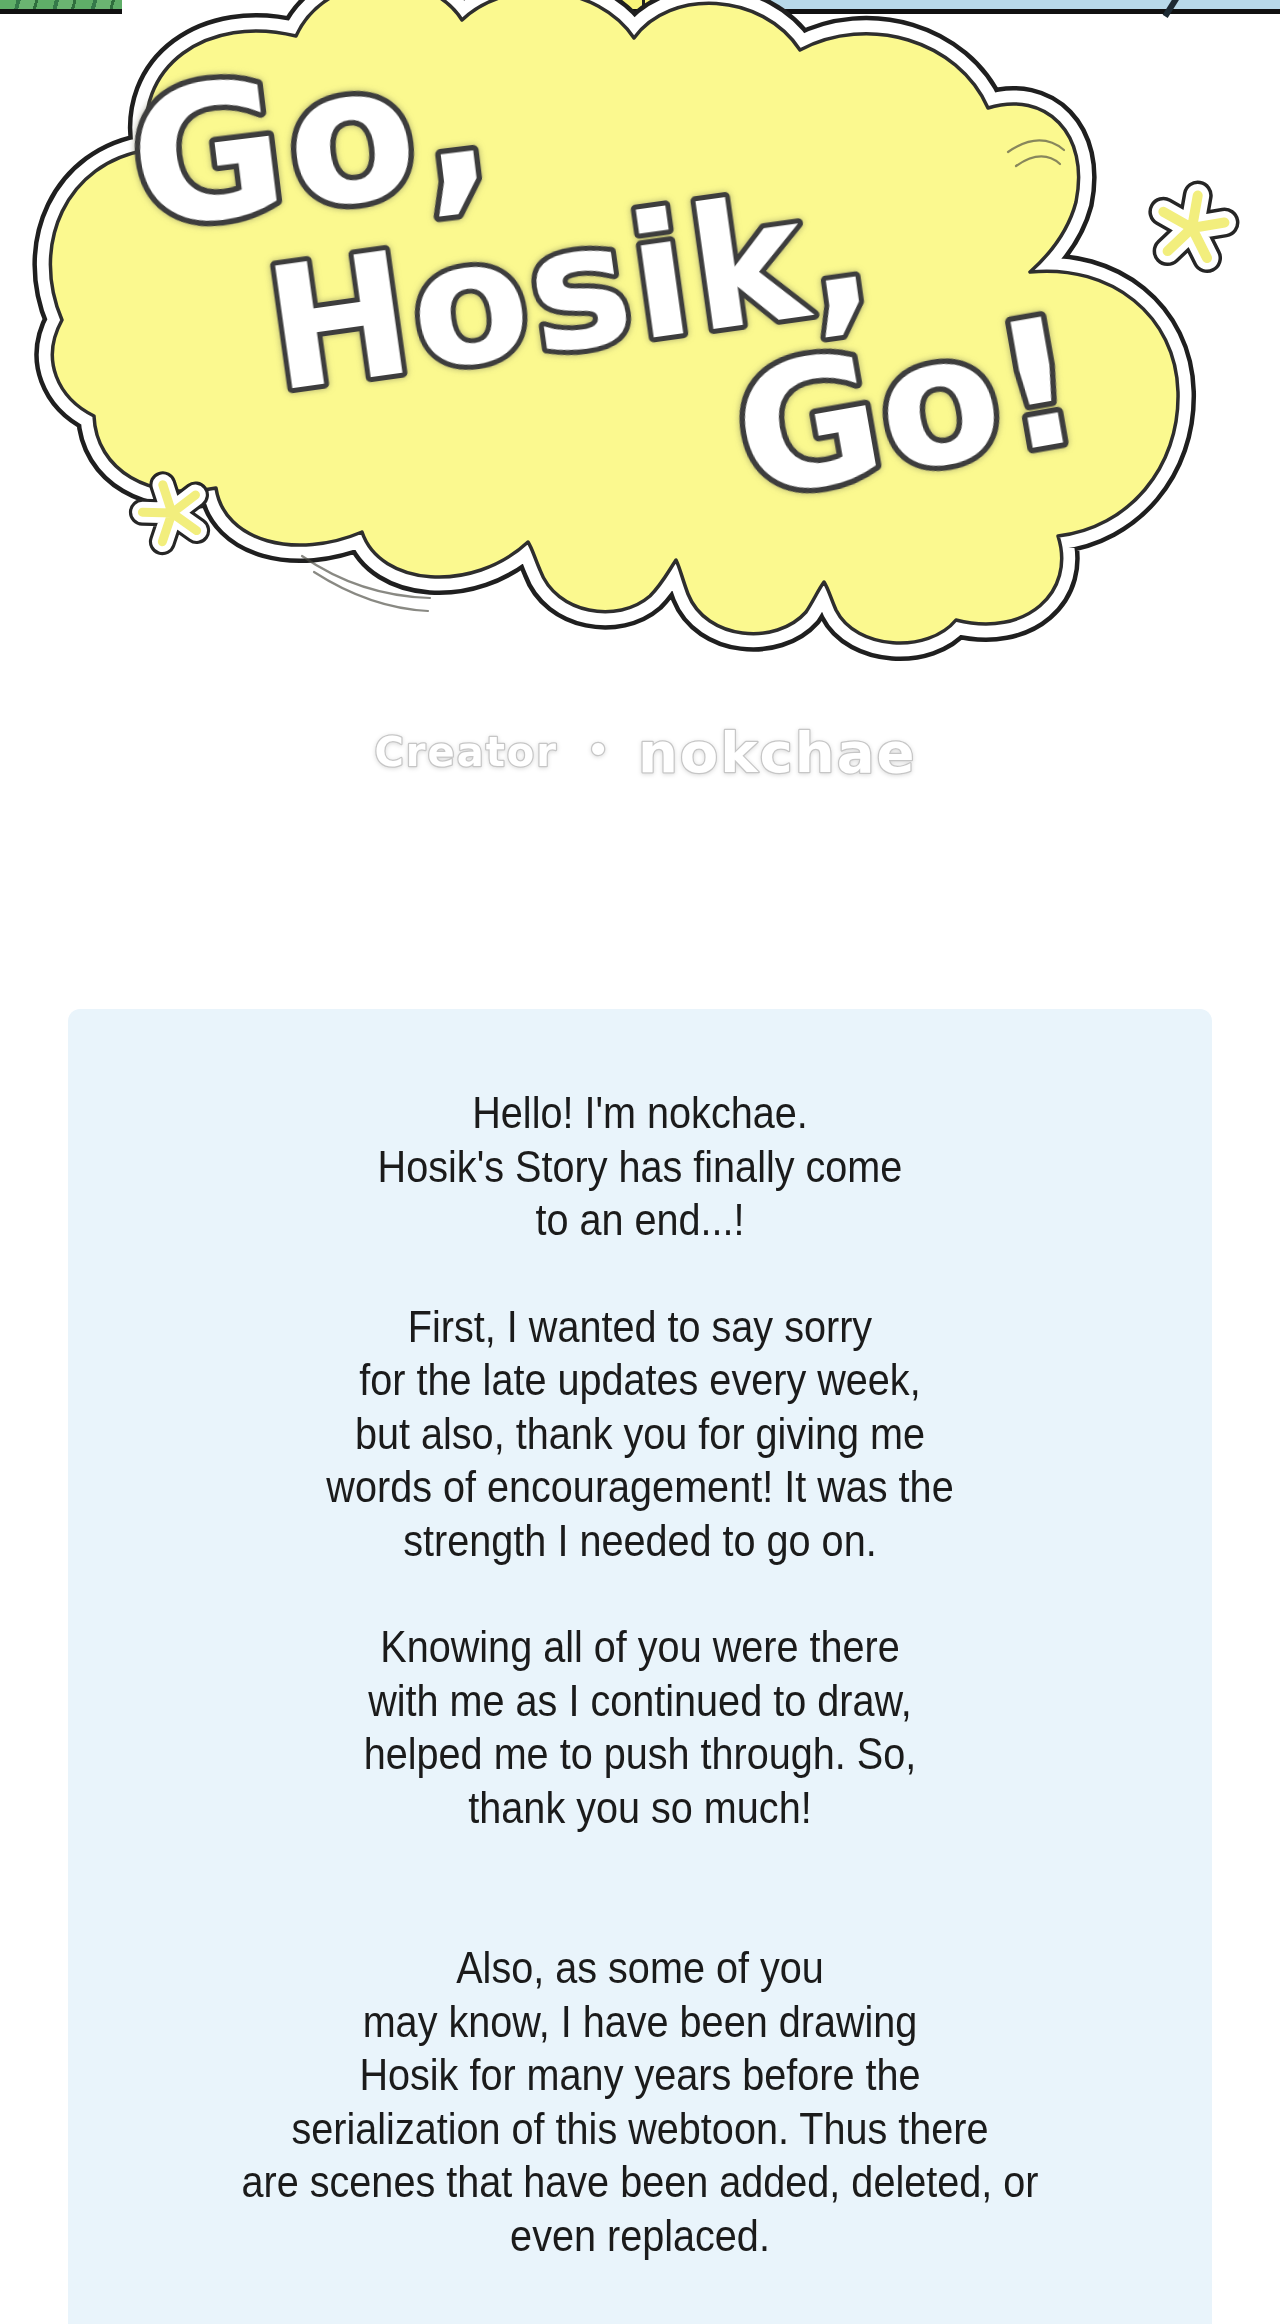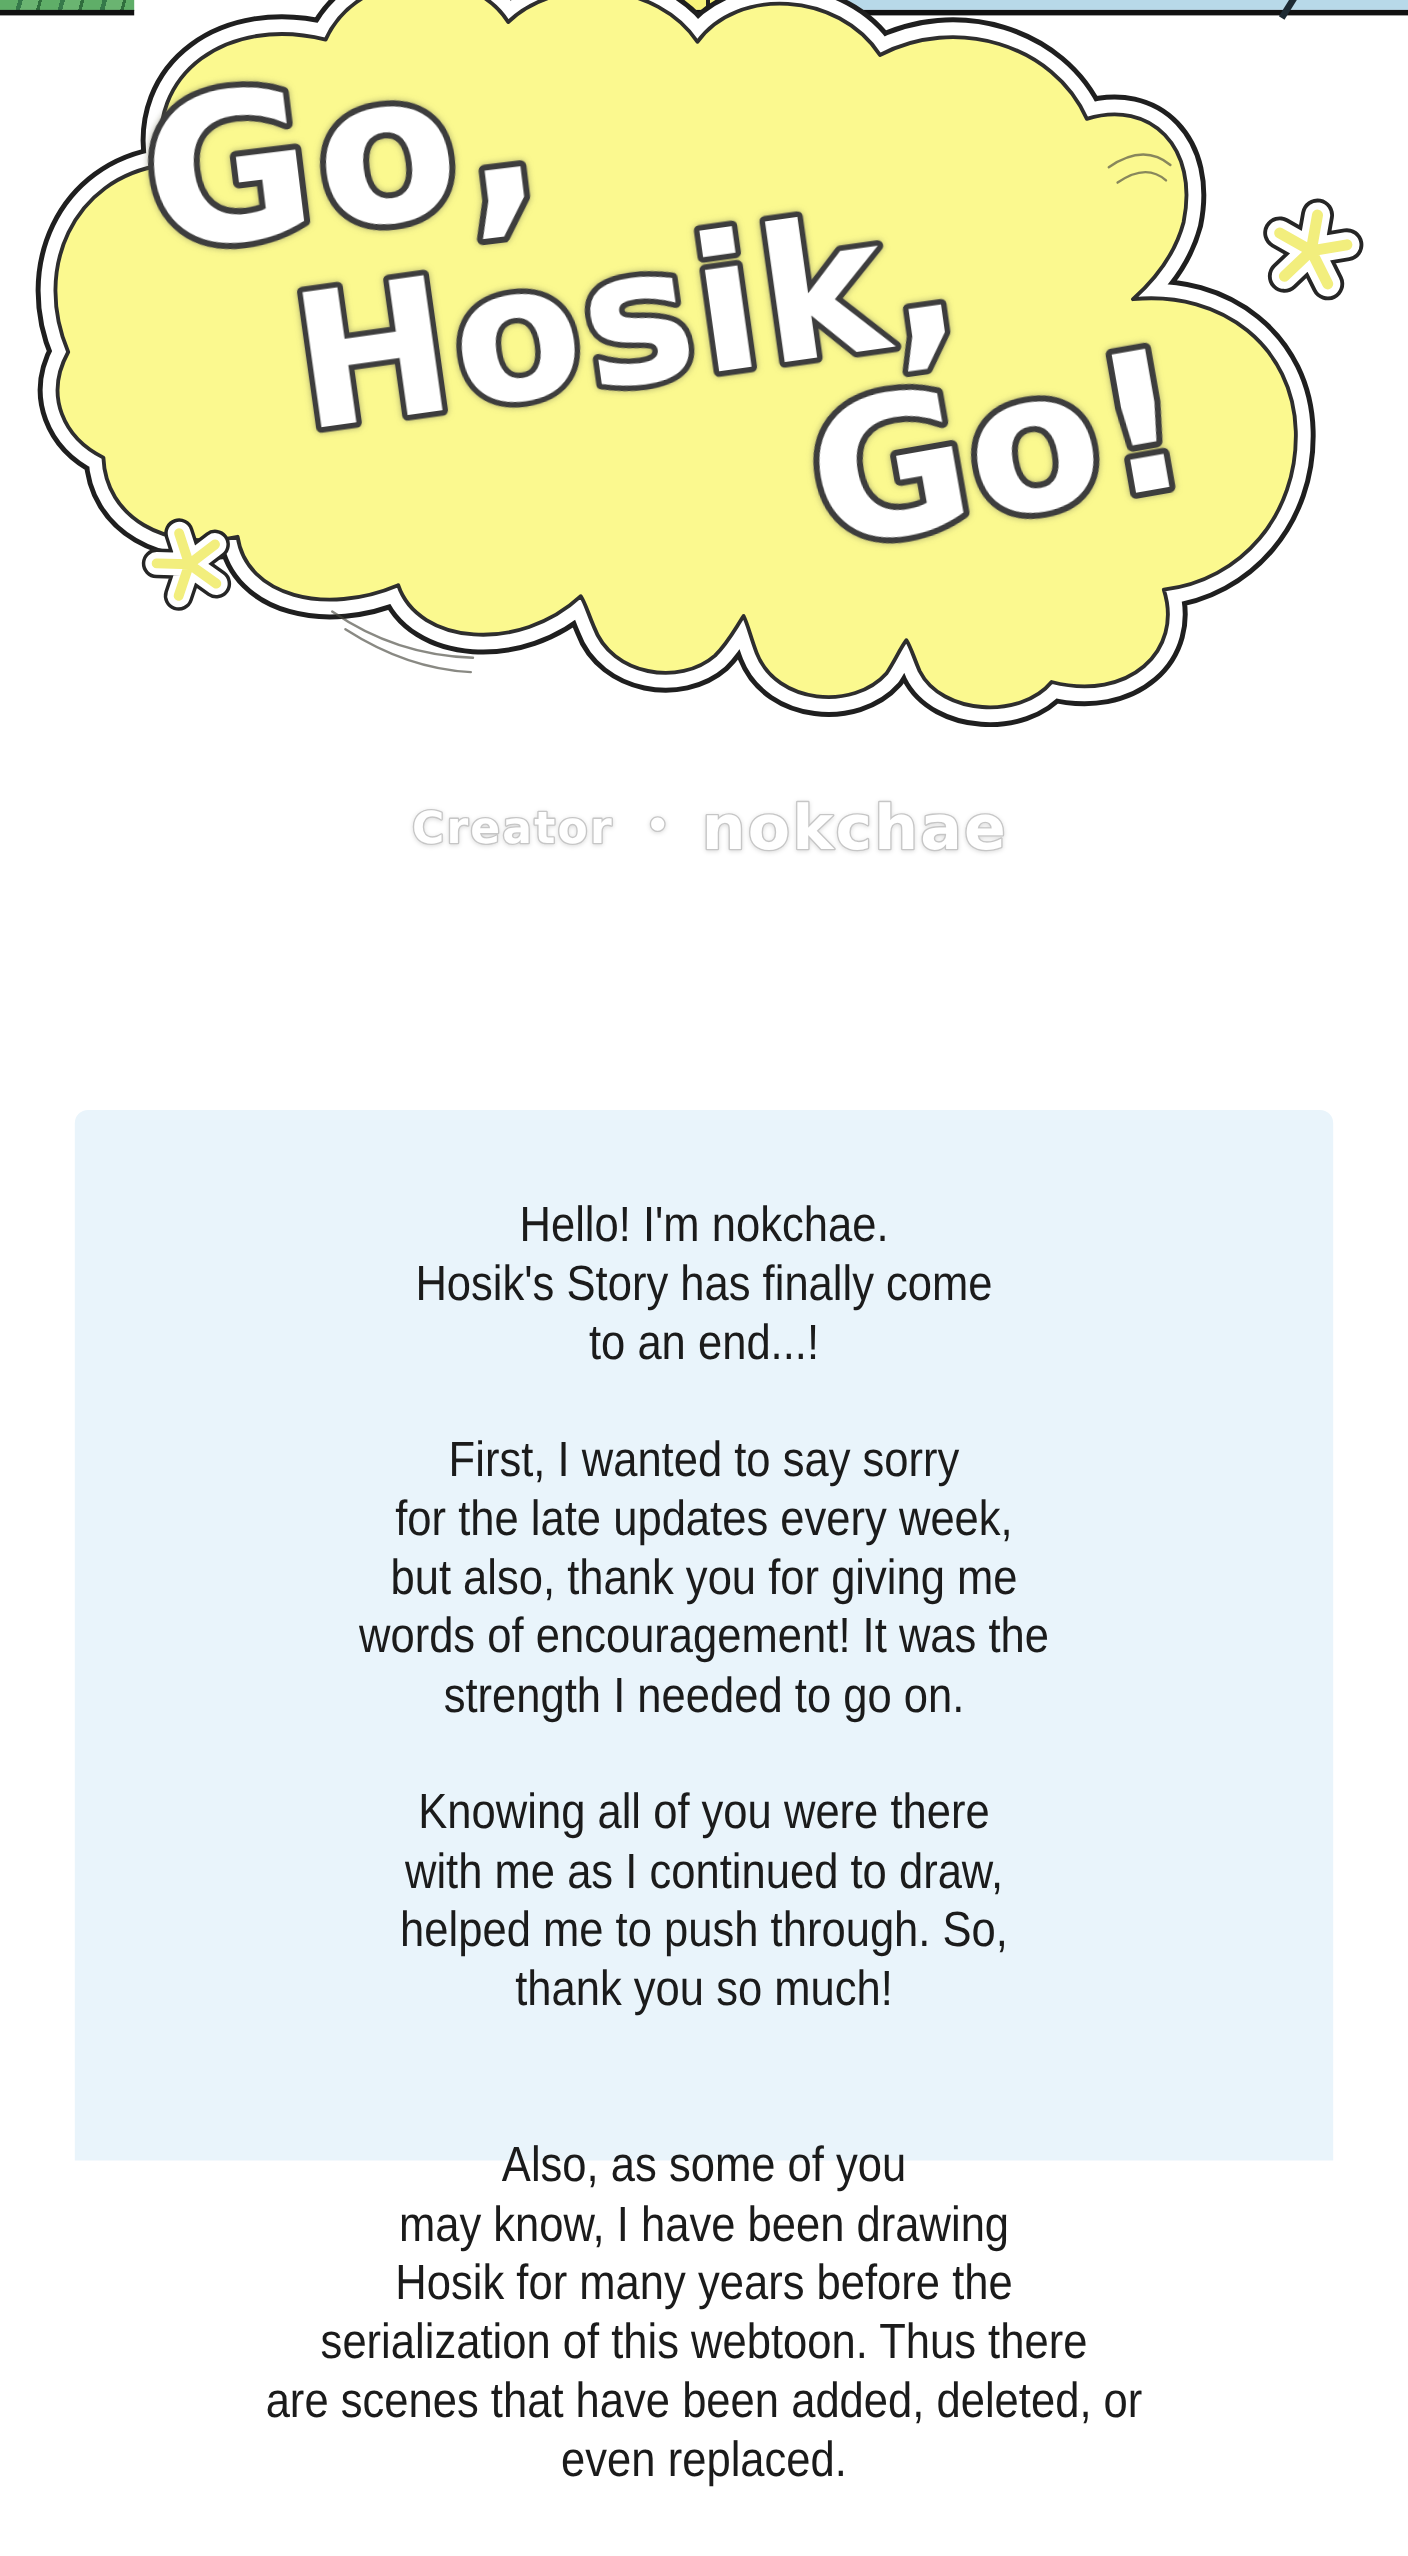--- a/index.html
+++ b/index.html
@@ -63,21 +63,21 @@
     stroke-linejoin: round;
     filter: drop-shadow(0 1px 2px rgba(0,0,0,0.14));
   }
   .credit-label { font-size: 40px; letter-spacing: 2px; }
   .credit-sep   { font-size: 34px; }
   .credit-name  { font-size: 56px; letter-spacing: 2px; }
 
   
   .note-panel {
     position: absolute; left: 68px; top: 1009px;
-    width: 1144px; height: 955px;
+    width: 1144px; height: 1315px;
     background: #E9F4FB;
     border-radius: 12px 12px 0 0;
     z-index: 1;
   }
   .note-text {
     padding-top: 77px;
     transform: scaleX(0.88);
     transform-origin: 50% 0;
   }
   .para { margin: 0 0 53px 0; }

